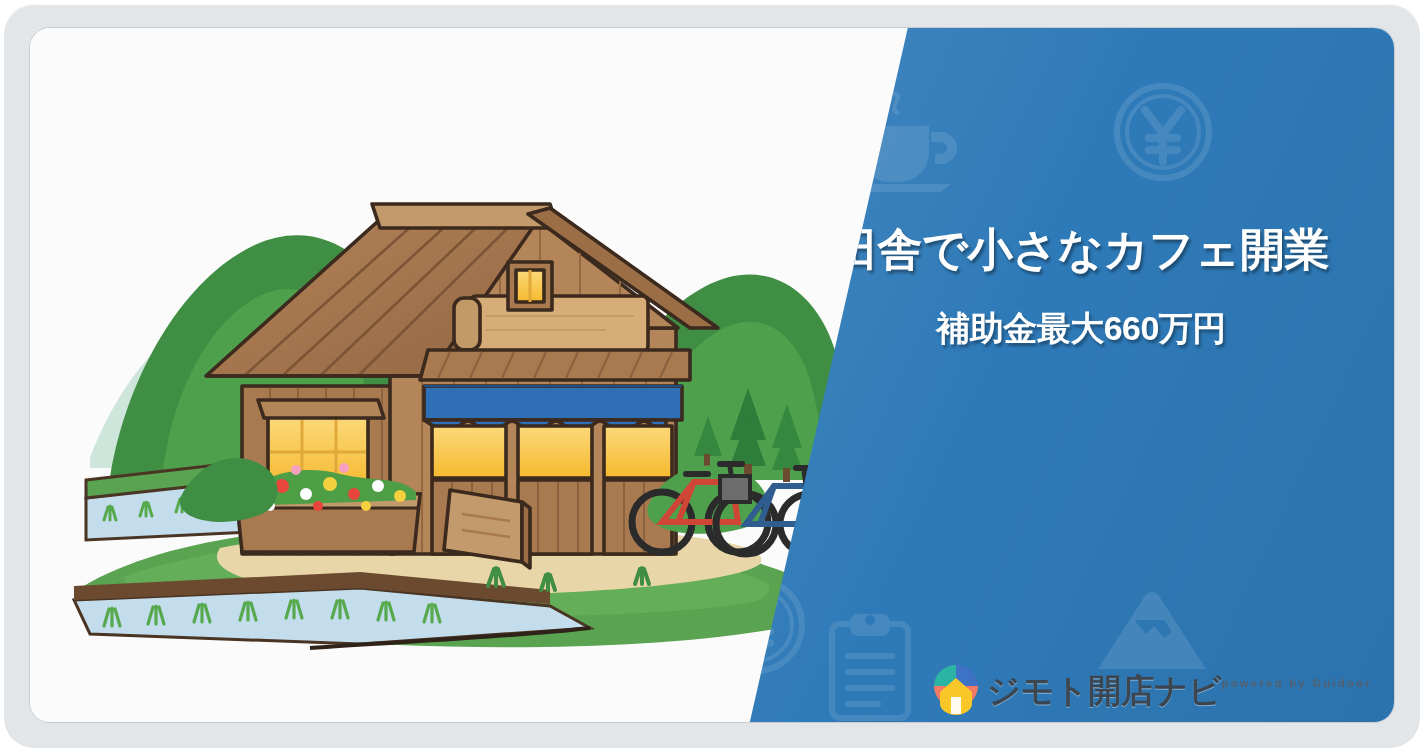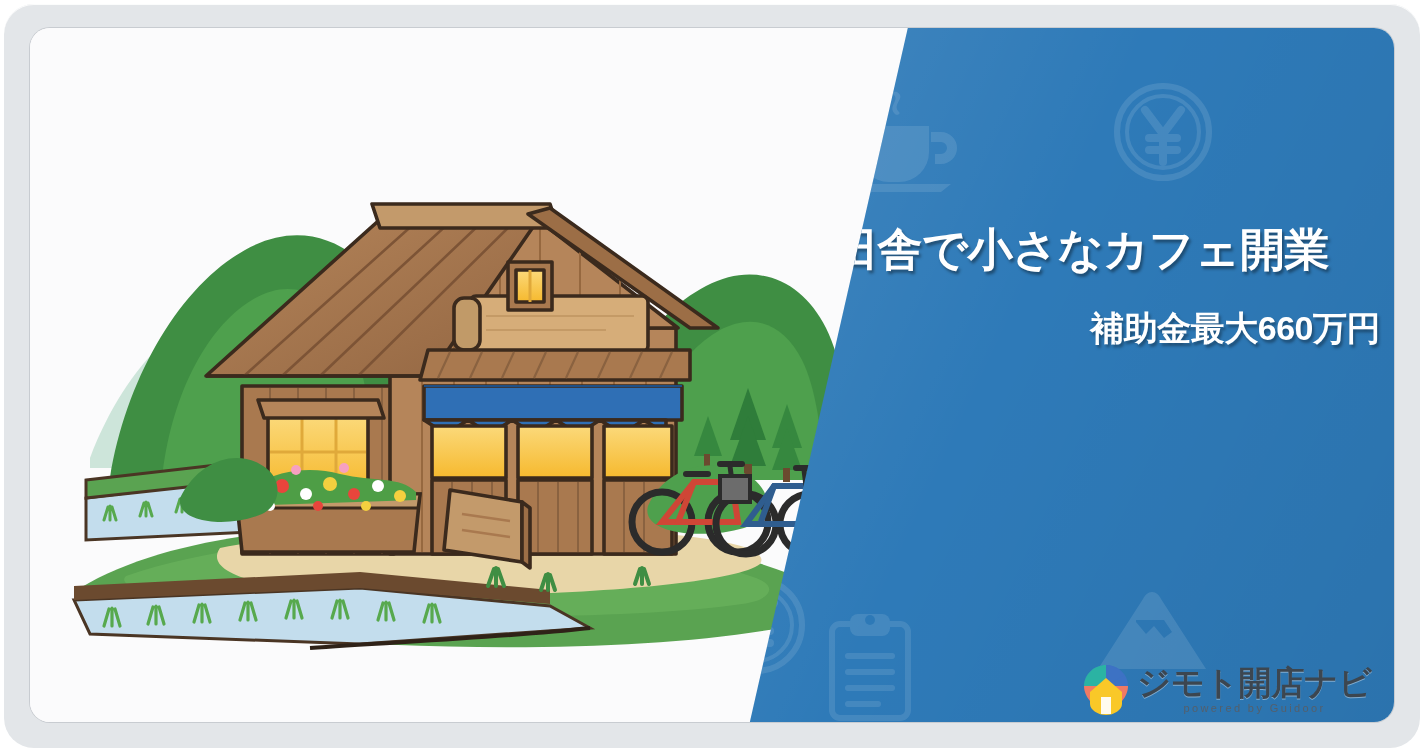--- a/index.html
+++ b/index.html
@@ -104,21 +104,21 @@
     color: #ffffff;
     font-size: 45px;
     font-weight: bold;
     line-height: 1.17;
     letter-spacing: -0.5px;
     text-shadow: 2px 3px 3px rgba(0,0,0,.38);
     white-space: nowrap;
   }
   .sub-wrap {
     margin-top: 30px;
-    text-align: right;
+    text-align: center;
   }
   .sub-line {
     color: #ffffff;
     font-size: 34px;
     font-weight: bold;
     line-height: 1.26;
     letter-spacing: -0.5px;
     text-shadow: 2px 3px 3px rgba(0,0,0,.35);
     white-space: nowrap;
   }
@@ -126,32 +126,32 @@
   
   .logo {
     position: absolute;
     right: 22px;
     bottom: 6px;
     display: flex;
     align-items: center;
     gap: 8px;
   }
   .logo-mark { width: 46px; height: 52px; flex: none; }
-  .logo-text-wrap { display: flex; flex-direction: column; line-height: 1; }
+  .logo-text-wrap { display: flex; line-height: 1; }
   .logo-wordmark {
     font-size: 33px;
     font-weight: bold;
     color: #3c4650;
     letter-spacing: 0px;
     text-shadow: 0 1px 0 rgba(255,255,255,.4);
   }
   .logo-tagline {
     margin-top: 4px;
     font-size: 11px;
-    font-weight: normal;
+    font-weight: bold;
     color: #545f6b;
     letter-spacing: 2.4px;
     text-align: center;
   }
 </style>
 </head>
 <body>
 
 <div class="stage">
 

